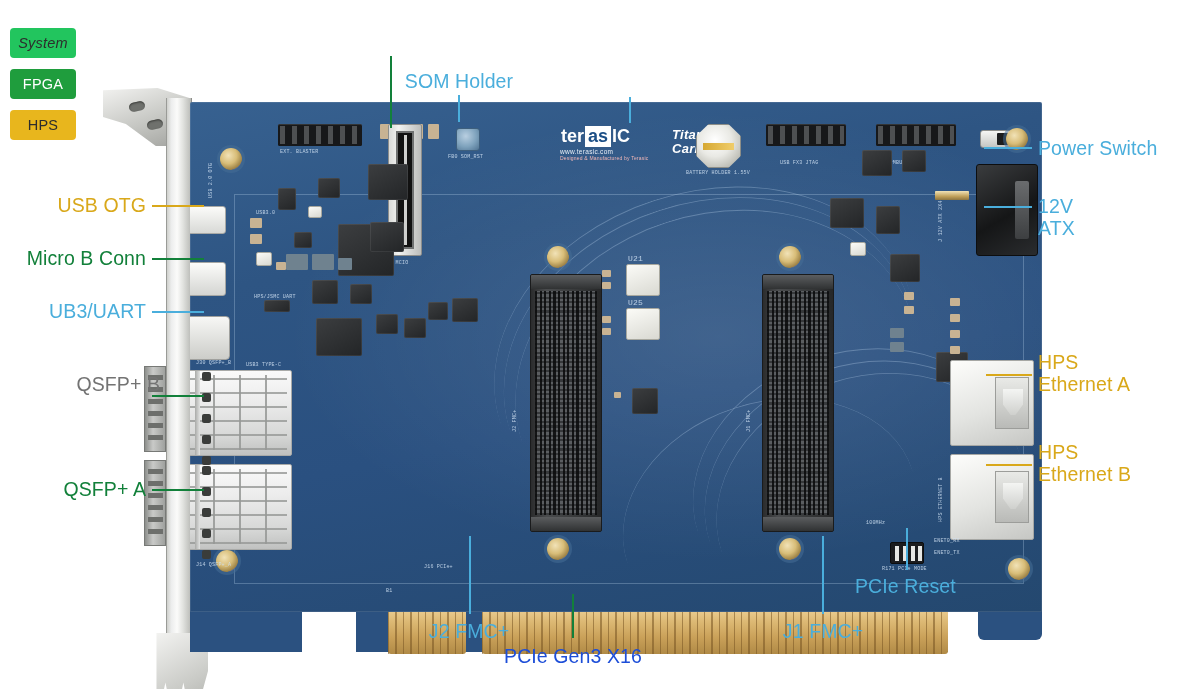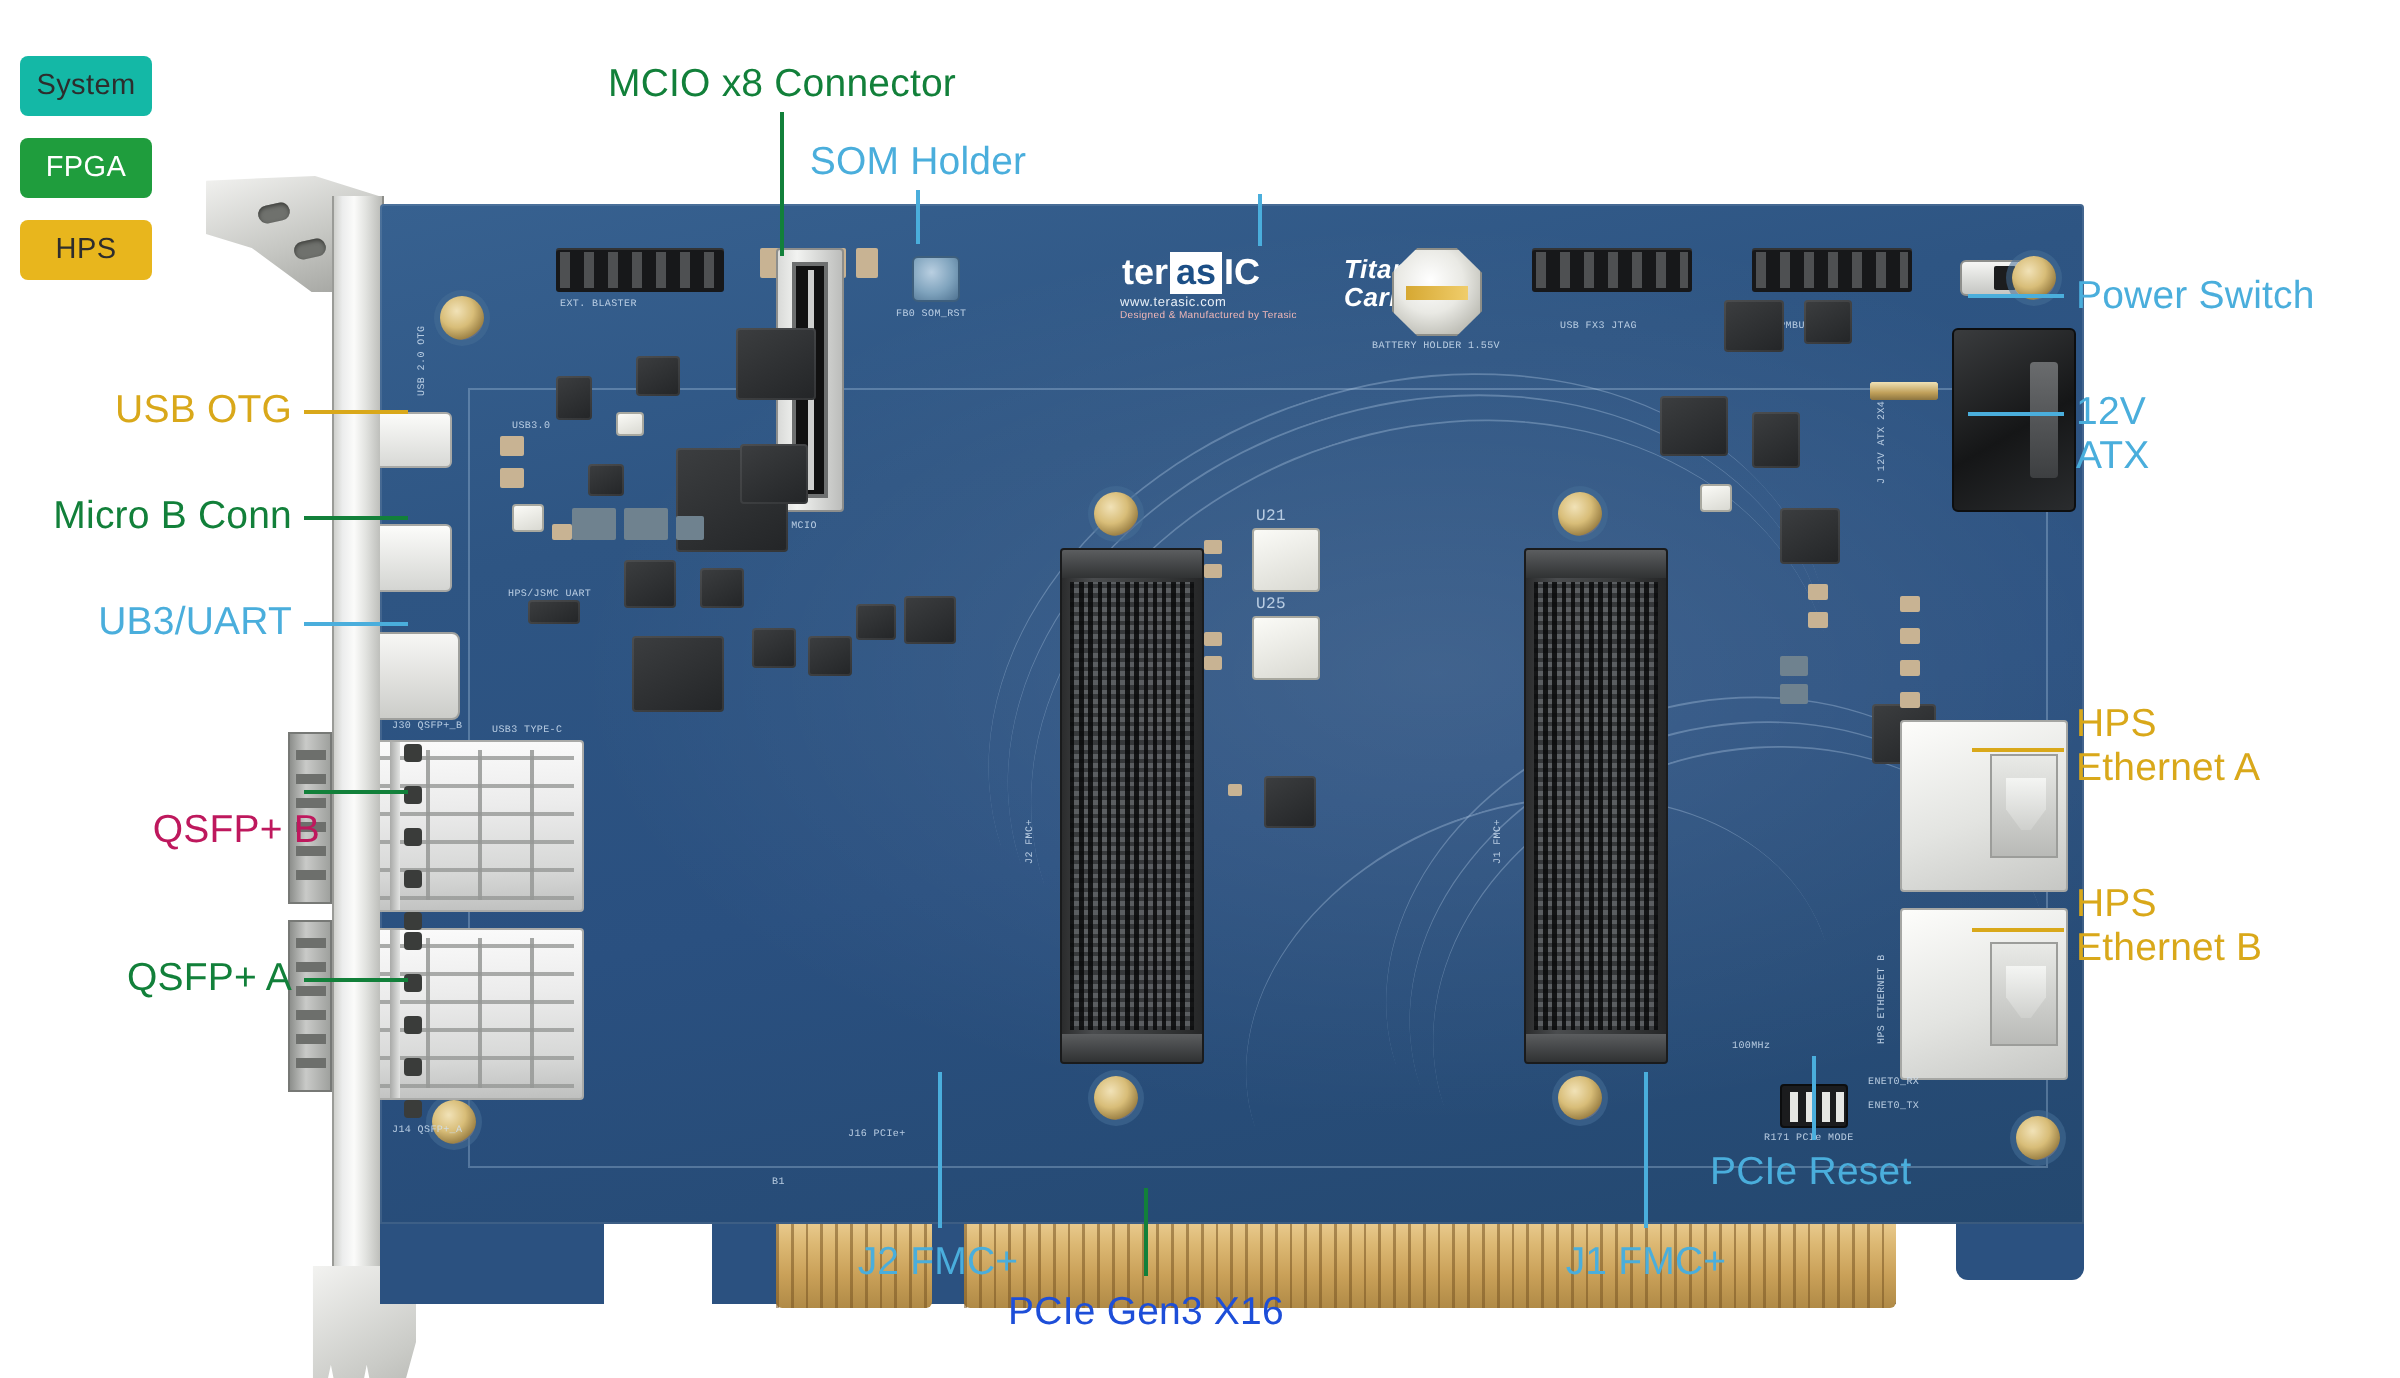--- a/index.html
+++ b/index.html
@@ -198,21 +198,21 @@
   .logo .sub2 { color:#f0b7b7; font-size:5px; letter-spacing:.2px; }
   .brand { position:absolute; left:482px; top:26px; color:#ffffff; font-style:italic;
            font-weight:bold; font-size:13px; line-height:14px; letter-spacing:.3px; }
 </style>
 </head>
 <body>
 
 <div id="stage">
 
   <div class="legend">
-    <div class="badge" style="background:#14b8a6;color:#2d2d2d;">
+    <div class="badge" style="background:#22c55e;color:#2d2d2d;font-style:italic;">
       <span>System</span>
     </div>
     <div class="badge" style="background:#1f9d3d;color:#ffffff;">
       <span>FPGA</span>
     </div>
     <div class="badge" style="background:#e8b61d;color:#2d2d2d;">
       <span>HPS</span>
     </div>
   </div>
 
@@ -456,21 +456,20 @@
     <div class="goldedge">
       <div class="gold-seg" style="left:0;width:78px;border-radius:0 0 3px 3px;">
         <div class="gold-pins"></div>
       </div>
       <div class="gold-seg" style="left:94px;width:466px;border-radius:0 0 3px 3px;">
         <div class="gold-pins"></div>
       </div>
     </div>
   </div>
 
-  <div class="lbl c" style="left:286px;top:31px;width:210px;color:#12803a;">MCIO x8 Connector</div>
   <div class="ln v" style="left:390px;top:56px;height:72px;background:#12803a;"></div>
 
   <div class="lbl c" style="left:399px;top:70px;width:120px;color:#4aaedc;">SOM Holder</div>
   <div class="ln v" style="left:458px;top:95px;height:27px;background:#4aaedc;"></div>
 
   <div class="ln v" style="left:629px;top:97px;height:26px;background:#4aaedc;"></div>
 
   <div class="lbl" style="left:1038px;top:137px;color:#4aaedc;">Power Switch</div>
   <div class="ln h" style="left:984px;top:147px;width:48px;background:#4aaedc;"></div>
 
@@ -494,21 +493,21 @@
 
   <div class="lbl c" style="left:414px;top:620px;width:110px;color:#4aaedc;">J2 FMC+</div>
   <div class="ln v" style="left:469px;top:536px;height:78px;background:#4aaedc;"></div>
 
   <div class="lbl c" style="left:478px;top:645px;width:190px;color:#1d4ed8;">PCIe Gen3 X16</div>
   <div class="ln v" style="left:572px;top:594px;height:44px;background:#12803a;"></div>
 
   <div class="lbl r" style="left:0px;top:478px;width:146px;color:#12803a;">QSFP+ A</div>
   <div class="ln h" style="left:152px;top:489px;width:52px;background:#12803a;"></div>
 
-  <div class="lbl r" style="left:0px;top:404px;width:160px;color:#be185d;">QSFP+ B</div>
+  <div class="lbl r" style="left:0px;top:373px;width:160px;color:#737373;">QSFP+ B</div>
   <div class="ln h" style="left:152px;top:395px;width:52px;background:#12803a;"></div>
 
   <div class="lbl r" style="left:0px;top:300px;width:146px;color:#4aaedc;">UB3/UART</div>
   <div class="ln h" style="left:152px;top:311px;width:52px;background:#4aaedc;"></div>
 
   <div class="lbl r" style="left:0px;top:247px;width:146px;color:#12803a;">Micro B Conn</div>
   <div class="ln h" style="left:152px;top:258px;width:52px;background:#12803a;"></div>
 
   <div class="lbl r" style="left:0px;top:194px;width:146px;color:#d9a81a;">USB OTG</div>
   <div class="ln h" style="left:152px;top:205px;width:52px;background:#d9a81a;"></div>

